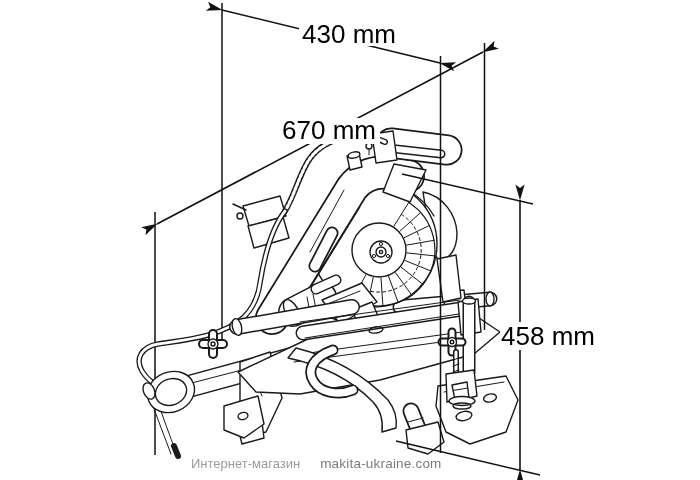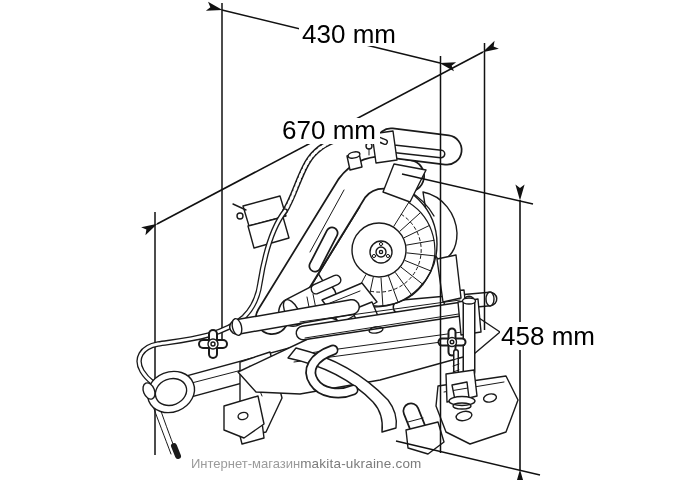--- a/index.html
+++ b/index.html
@@ -9,21 +9,21 @@
   
   .k  {fill:none;stroke:#1a1a1a;stroke-width:1.4;stroke-linejoin:round;stroke-linecap:round;}
   .wf {fill:#ffffff;stroke:#1a1a1a;stroke-width:1.4;stroke-linejoin:round;}
   .w  {fill:none;stroke:#ffffff;stroke-linejoin:round;stroke-linecap:round;}
   .thin{fill:none;stroke:#1a1a1a;stroke-width:1;stroke-linecap:round;}
   .dim{stroke:#111;stroke-width:1.6;fill:none;}
   .ext{stroke:#111;stroke-width:1.5;fill:none;}
   .dimtext{font-family:"Liberation Sans",sans-serif;font-size:26px;fill:#000;}
   .labelbg{fill:#fff;}
   
-  .footer{position:absolute;left:191px;top:456px;display:flex;align-items:flex-end;}
+  .footer{position:absolute;left:191px;top:456px;display:flex;gap:20px;align-items:flex-end;}
   .footer .store{font-size:13px;color:#9b9b9b;}
   .footer .site{font-size:13.5px;font-weight:normal;color:#7b7b7b;letter-spacing:.2px;}
 </style>
 </head>
 <body>
 
 <div class="stage">
 <svg width="700" height="480" viewBox="0 0 700 480">
   <defs>
     <marker id="ah" viewBox="-2 -6 20 13" refX="0.5" refY="0" markerWidth="20" markerHeight="14" markerUnits="userSpaceOnUse" orient="auto-start-reverse">

